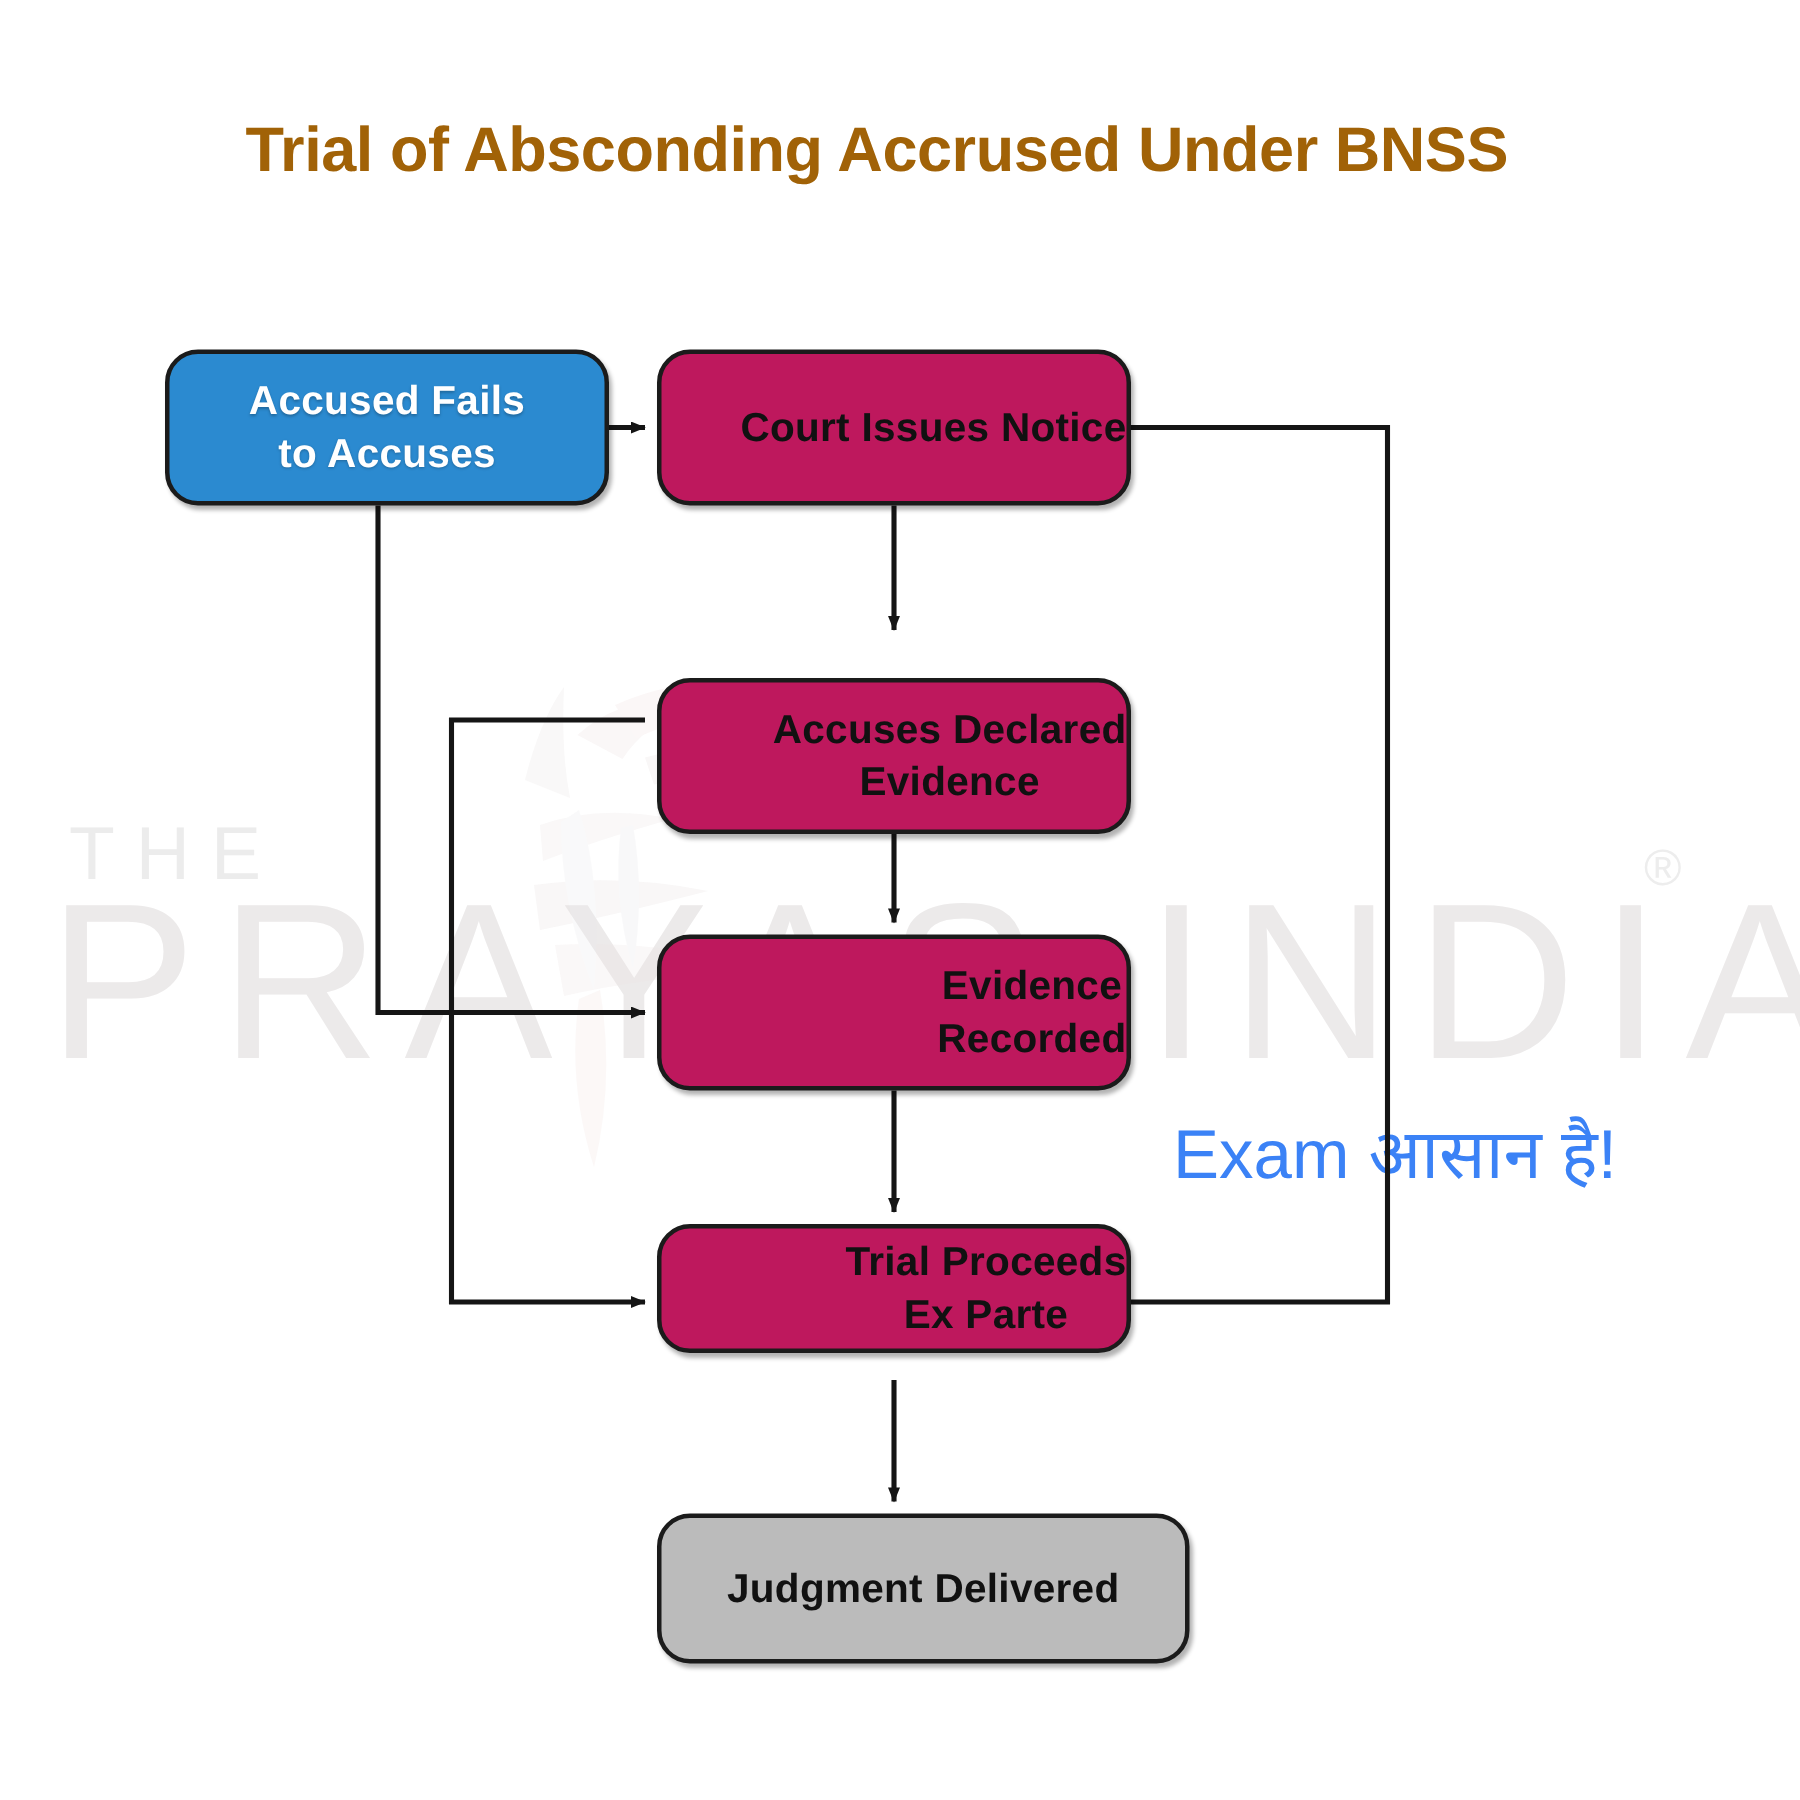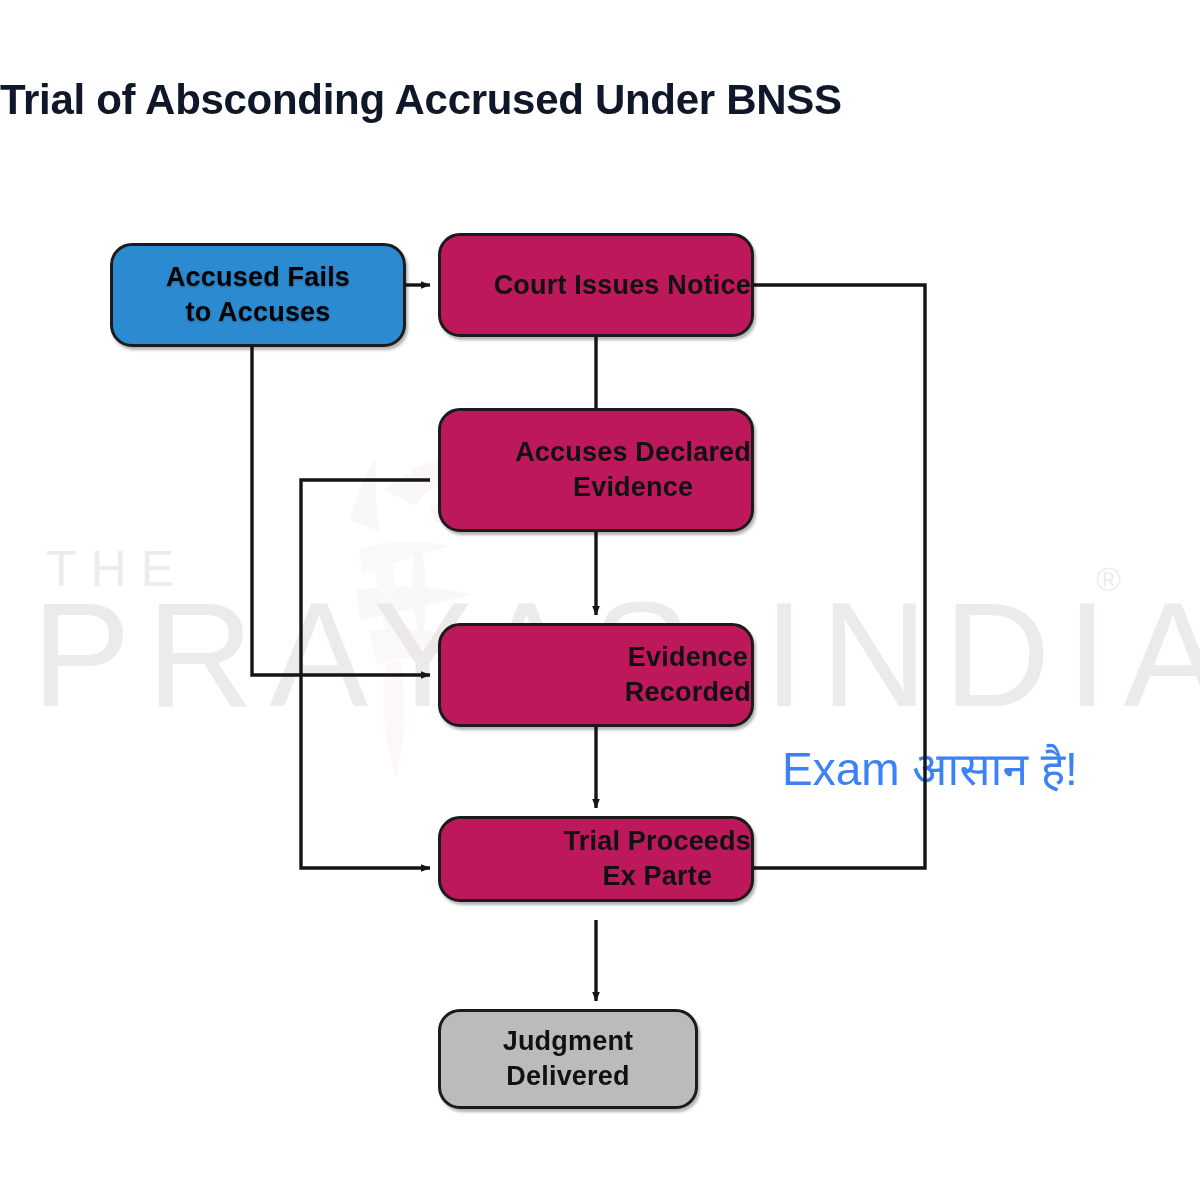--- a/index.html
+++ b/index.html
@@ -49,41 +49,40 @@
     display:flex;align-items:center;justify-content:center;
     text-align:center;
     font-weight:bold;
     font-size:27px;
     line-height:1.28;
     letter-spacing:.2px;
     color:#111111;
     box-shadow:2px 3px 3px rgba(0,0,0,.30);
   }
   .node.start{
-    background:#2b8ad0;color:#000000;
+    background:#2b8ad0;color:#ffffff;
     text-shadow:0 1px 2px rgba(0,0,0,.25);
-    margin-top:10px;
   }
   .node.plain{background:#be185d;justify-content:flex-end;}
   .node.end{background:#bbbbbb;}
 
   #n-start {left:110px; top:233px;  width:296px; height:104px;}
   #n-notice{left:438px; top:233px;  width:316px; height:104px;}
-  #n-absc  {left:438px; top:408px;  width:316px; height:124px;}
+  #n-absc  {left:438px; top:452px;  width:316px; height:104px;}
   #n-evid  {left:438px; top:623px;  width:316px; height:104px;}
   #n-trial {left:438px; top:816px;  width:316px; height:86px;}
-  #n-judg  {left:438px; top:1009px; width:260px; height:100px;}
+  #n-judg  {left:438px; top:1009px; width:355px; height:100px;}
 
   
   #title{
     position:absolute;z-index:4;
     left:0;top:76px;width:1169px;
-    text-align:left;
+    text-align:center;
     font-size:42px;font-weight:bold;
-    color:#0f172a;
+    color:#a16207;
     letter-spacing:-0.3px;
   }
 </style>
 </head>
 <body>
 
 <div id="canvas">
 
   <div class="wm wm-the">THE</div>
   <div class="wm wm-main">PRAYAS INDIA</div>

